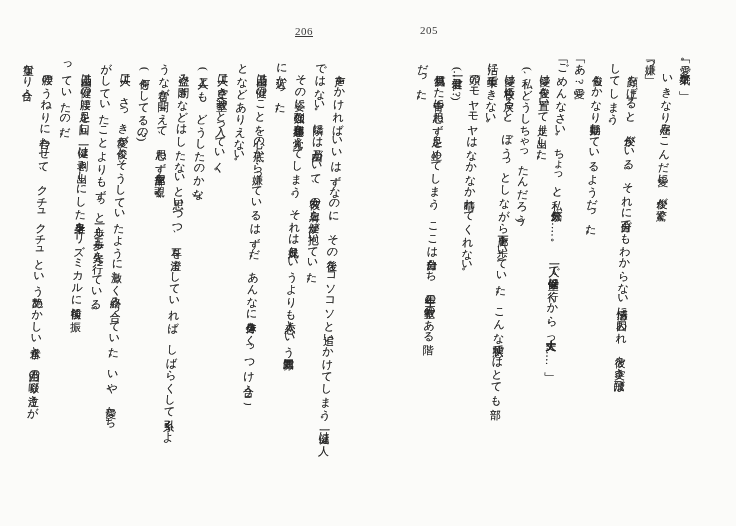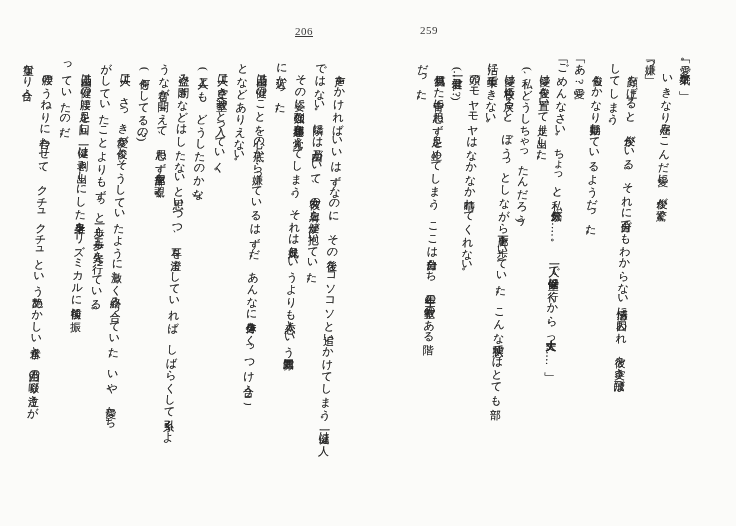--- a/index.html
+++ b/index.html
@@ -68,21 +68,21 @@
         <div class="col">　二人は、さっき愛が俊とそうしていたように激しく絡み合っていた。いや、愛たち</div>
         <div class="col">がしていたことよりもずっと一歩も二歩も先を行っている。</div>
         <div class="col">　由乃は健一の腰に足を回し、健一は剥き出しにした上半身をリズミカルに前後に振</div>
         <div class="col">っていたのだ。</div>
         <div class="col">　腰のうねりに合わせて、クチュクチュという艶めかしい水音と、由乃の啜り泣きが</div>
         <div class="col">重なり合う。</div>
       </div>
   </div>
 
   <div>
-    <div class="page-number pn-right">259</div>
+    <div class="page-number pn-right">205</div>
     <div class="page-text pt-right">
         <div class="col">「愛。平気か?」</div>
         <div class="col">　いきなり屈みこんだ愛に、俊が驚く。</div>
         <div class="col">「嫌っ」</div>
         <div class="col">　顔を上げると、俊がいる。それに自分でもわからない感情に囚われ、彼を突き飛ば</div>
         <div class="col">してしまう。</div>
         <div class="col">　俊もかなり動揺しているようだった。</div>
         <div class="col">「あ、愛?」</div>
         <div class="col">「ごめんなさい。ちょっと私、気分が……。　一人で保健室に行くから、大丈夫っ……」</div>
         <div class="col">　愛は俊を置いて走り出した。</div>

